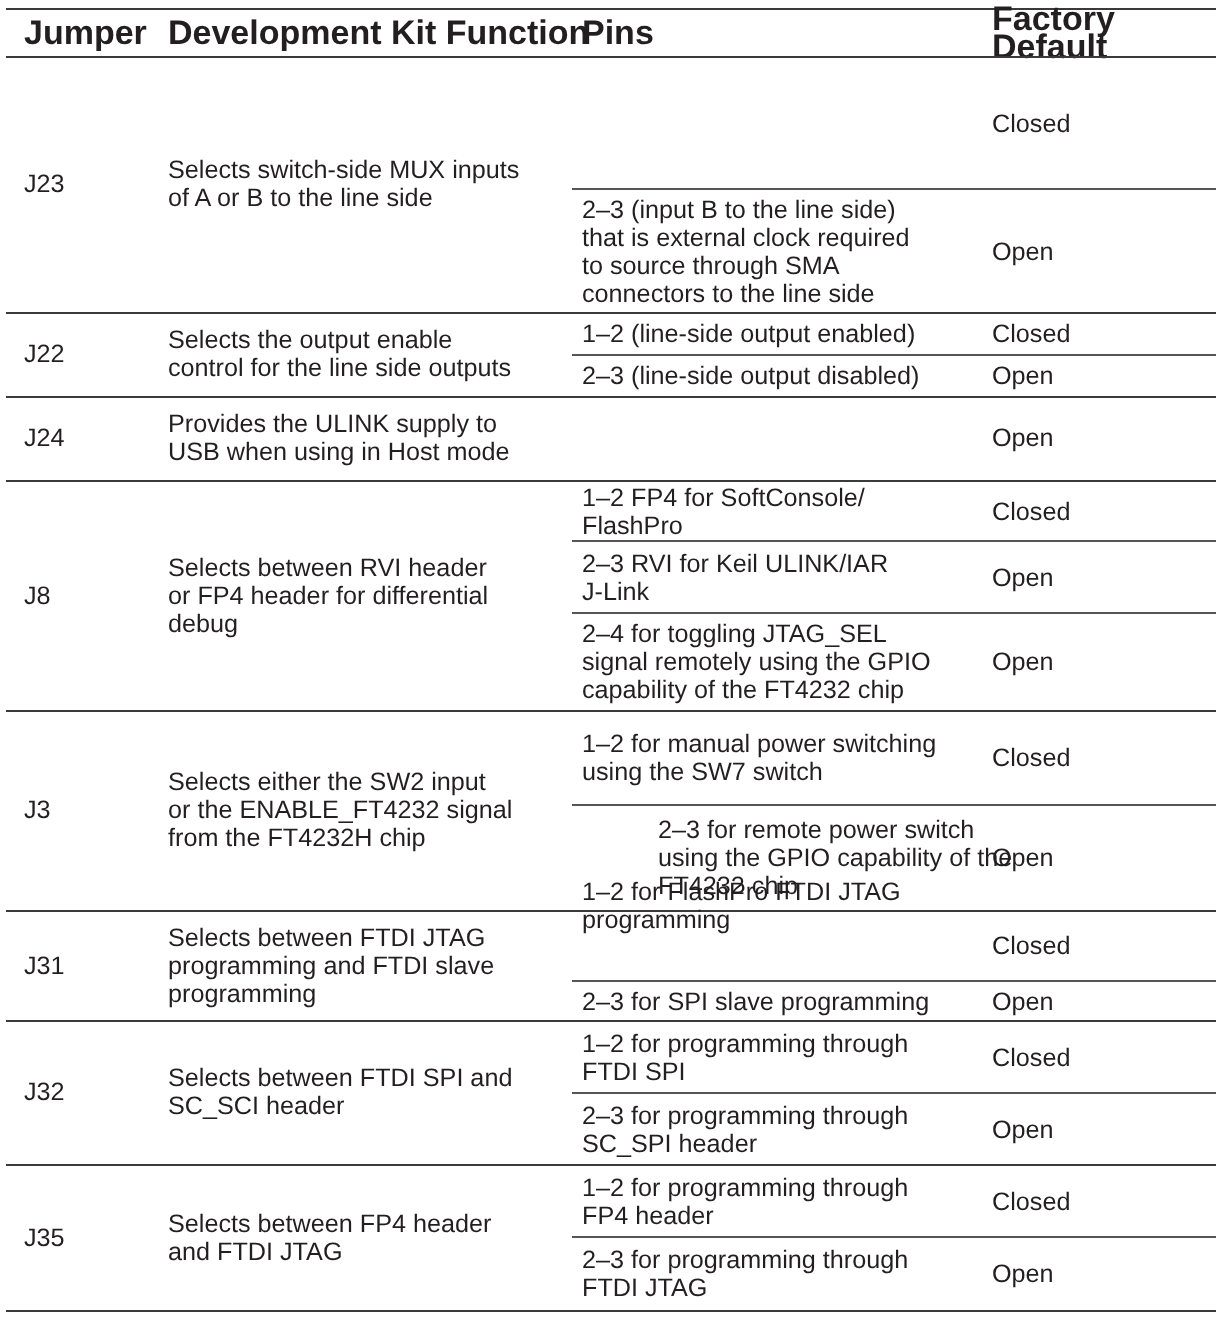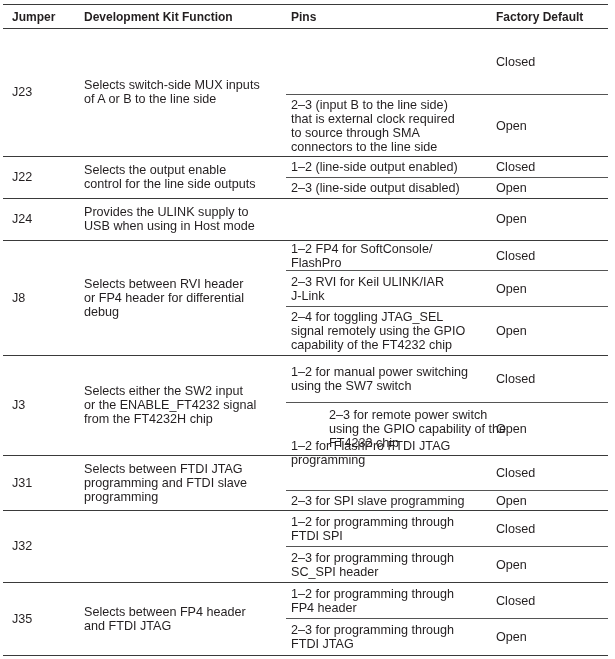--- a/index.html
+++ b/index.html
@@ -2,21 +2,21 @@
 <html><head>
 <meta charset="utf-8">
 <style>
   html, body { margin:0; padding:0; background:#ffffff; }
   body { width:615px; height:659px; position:relative; overflow:hidden;
          font-family:"Liberation Sans", sans-serif; color:#231f20; }
   .tbl { position:absolute; left:0; top:0; width:615px; height:659px; }
   .hline { position:absolute; height:0; border-top:1px solid #3a3a3a; }
   .hline.thin { border-top:1px solid #555; }
   .cell { position:absolute; font-size:12.6px; line-height:14px; display:flex; align-items:center; }
-  .hdr { font-weight:bold; font-size:12px; }
+  .hdr { font-weight:bold; font-size:17px; }
   .txt { white-space:pre-line; }
 </style>
 </head>
 <body>
 
 <div class="tbl">
 
   <div class="hline" style="left:3px; width:605px; top:4px;"></div>
   <div class="cell hdr" style="left:12px; top:6px; height:22px;">Jumper</div>
   <div class="cell hdr" style="left:84px; top:6px; height:22px;">Development Kit Function</div>
@@ -91,20 +91,22 @@
 programming</div>
   <div class="cell txt" style="left:291px; top:436px; height:34px;">1–2 for FlashPro FTDI JTAG
 programming</div>
   <div class="cell" style="left:496px; top:456px; height:34px;">Closed</div>
   <div class="hline thin" style="left:286px; width:322px; top:490px;"></div>
   <div class="cell txt" style="left:291px; top:491px; height:19px;">2–3 for SPI slave programming</div>
   <div class="cell" style="left:496px; top:491px; height:19px;">Open</div>
   <div class="hline" style="left:3px; width:605px; top:510px;"></div>
 
   <div class="cell txt" style="left:12px; top:510px; height:72px;">J32</div>
+  <div class="cell txt" style="left:84px; top:510px; height:72px;">Selects between FTDI SPI and
+SC_SCI header</div>
   <div class="cell txt" style="left:291px; top:511px; height:35px;">1–2 for programming through
 FTDI SPI</div>
   <div class="cell" style="left:496px; top:511px; height:35px;">Closed</div>
   <div class="hline thin" style="left:286px; width:322px; top:546px;"></div>
   <div class="cell txt" style="left:291px; top:547px; height:35px;">2–3 for programming through
 SC_SPI header</div>
   <div class="cell" style="left:496px; top:547px; height:35px;">Open</div>
   <div class="hline" style="left:3px; width:605px; top:582px;"></div>
 
   <div class="cell txt" style="left:12px; top:582px; height:73px;">J35</div>

